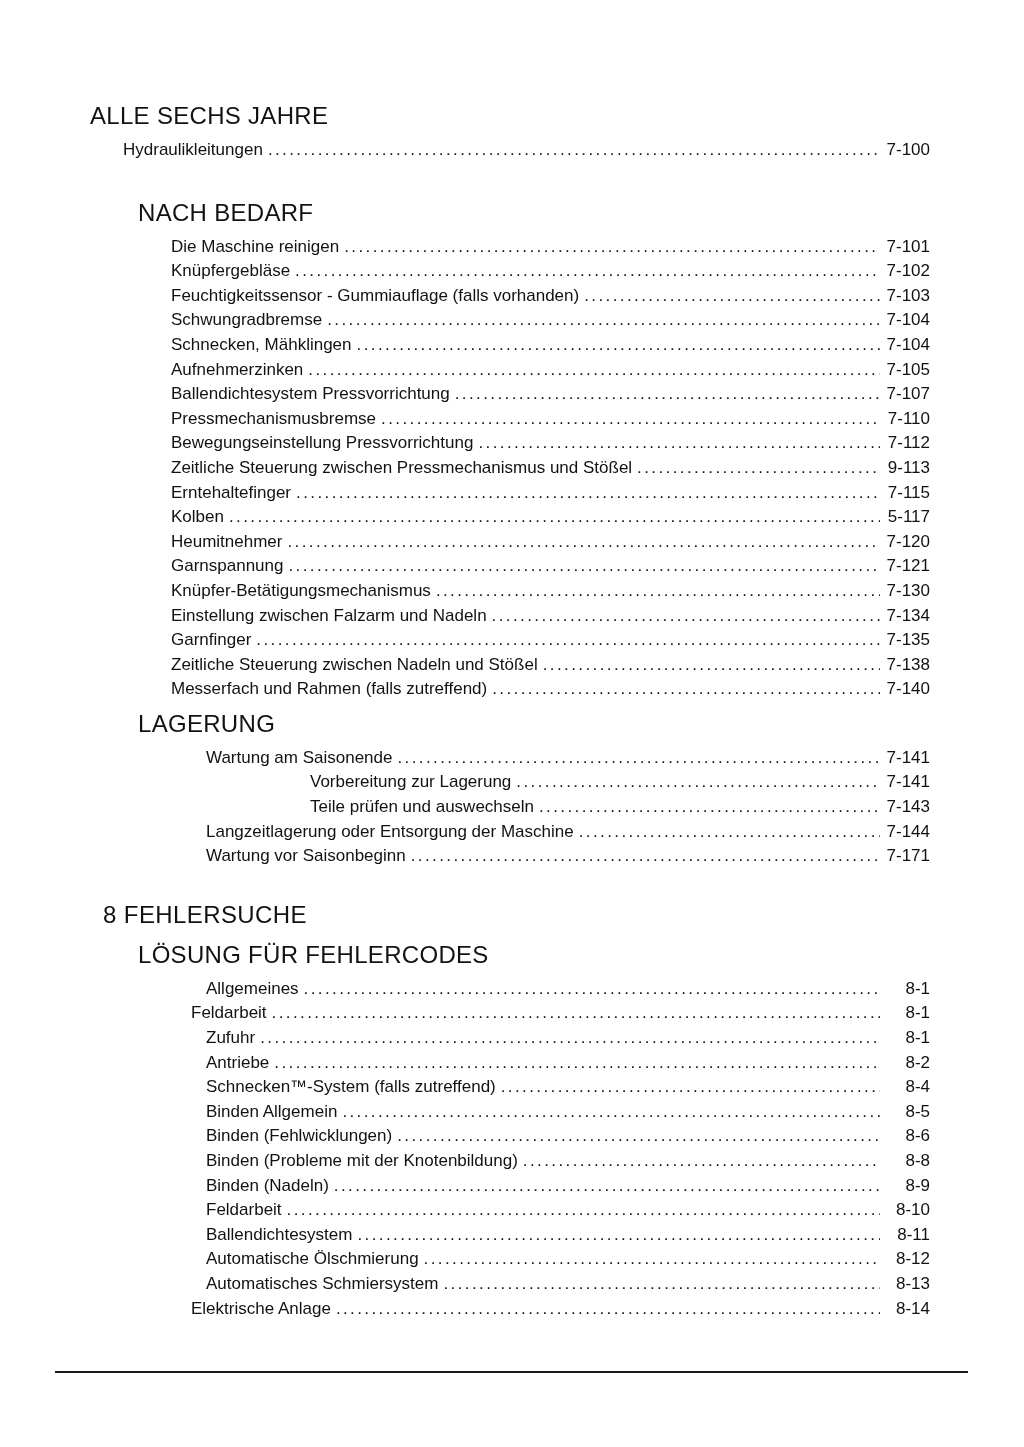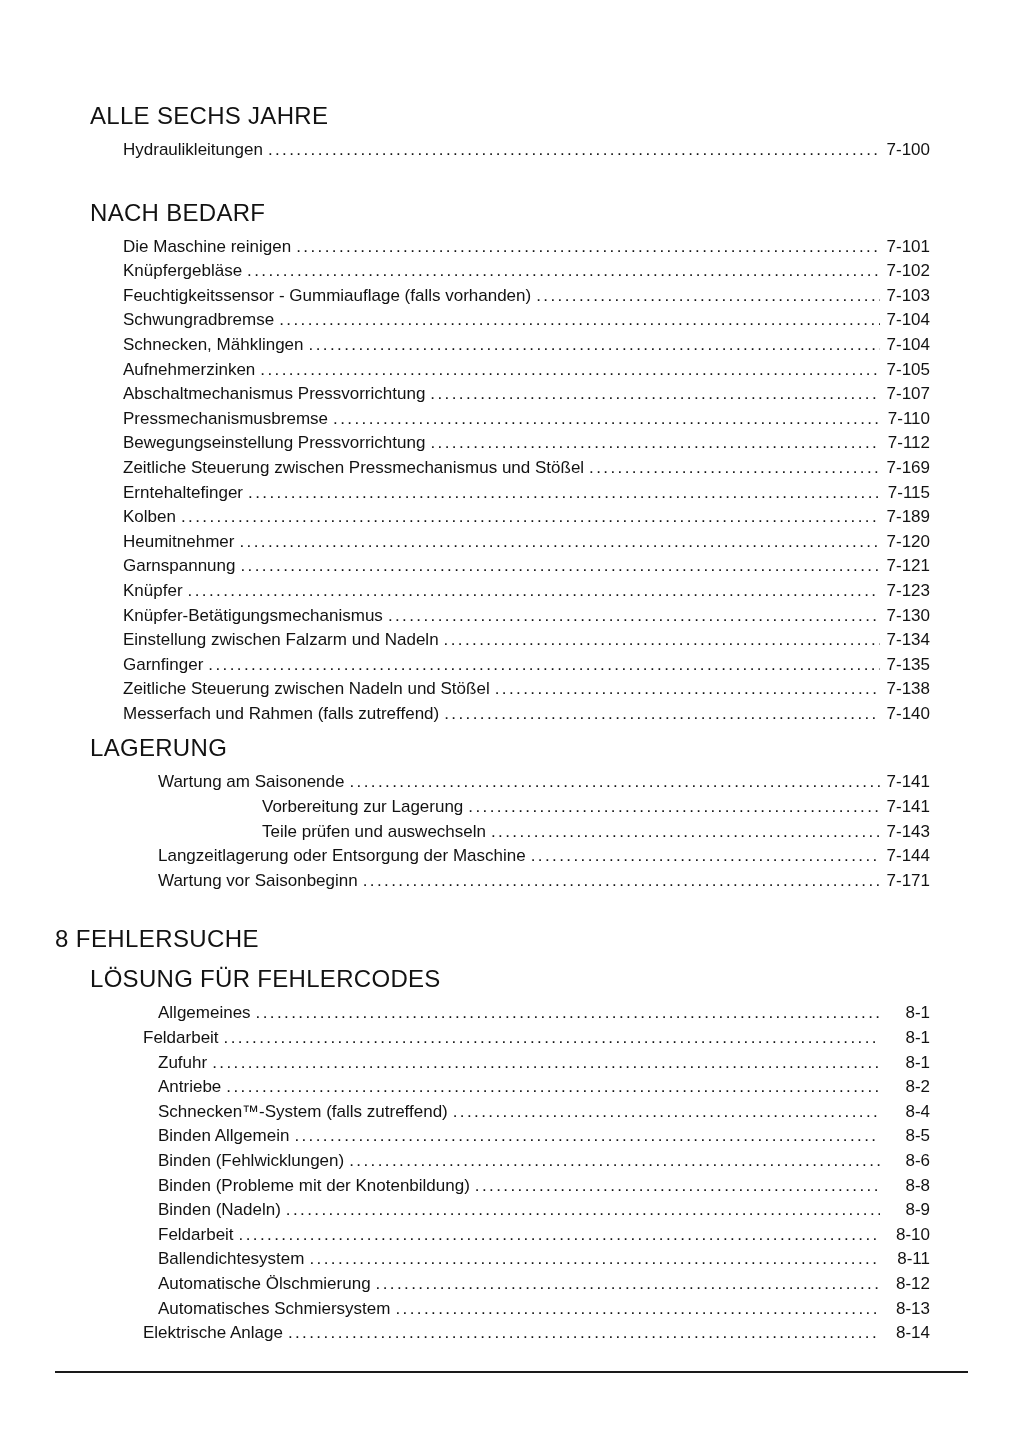--- a/index.html
+++ b/index.html
@@ -24,21 +24,21 @@
     margin: 0 0 10px 0;
     letter-spacing: 0.4px;
   }
   h2.section-heading {
     font-size: 24px;
     font-weight: 400;
     line-height: 28px;
     margin: 0 0 8px 35px;
     letter-spacing: 0.3px;
   }
-  .toc-section + .toc-section { margin-top: 36px; }
+  .toc-section + .toc-section { margin-top: 36px; margin-left: 48px; }
   .toc-section:nth-of-type(3) { margin-top: 8px; }
   .toc-section:nth-of-type(4) { margin-top: 30px; }
 
   .toc-row {
     display: flex;
     align-items: baseline;
     font-size: 17px;
     line-height: 24.6px;
   }
   .ind-1  { padding-left: 68px; }
@@ -109,63 +109,58 @@
         <span class="toc-title">Schnecken, Mähklingen</span>
         <span class="toc-dots"></span>
         <span class="toc-page">7-104</span>
       </div>
       <div class="toc-row ind-1">
         <span class="toc-title">Aufnehmerzinken</span>
         <span class="toc-dots"></span>
         <span class="toc-page">7-105</span>
       </div>
       <div class="toc-row ind-1">
-        <span class="toc-title">Abschaltmechanismus Pressvorrichtung</span>
+        <span class="toc-title">Ballendichtesystem Pressvorrichtung</span>
         <span class="toc-dots"></span>
         <span class="toc-page">7-107</span>
       </div>
       <div class="toc-row ind-1">
         <span class="toc-title">Pressmechanismusbremse</span>
         <span class="toc-dots"></span>
         <span class="toc-page">7-110</span>
       </div>
       <div class="toc-row ind-1">
         <span class="toc-title">Bewegungseinstellung Pressvorrichtung</span>
         <span class="toc-dots"></span>
         <span class="toc-page">7-112</span>
       </div>
       <div class="toc-row ind-1">
         <span class="toc-title">Zeitliche Steuerung zwischen Pressmechanismus und Stößel</span>
         <span class="toc-dots"></span>
-        <span class="toc-page">7-169</span>
+        <span class="toc-page">9-113</span>
       </div>
       <div class="toc-row ind-1">
         <span class="toc-title">Erntehaltefinger</span>
         <span class="toc-dots"></span>
         <span class="toc-page">7-115</span>
       </div>
       <div class="toc-row ind-1">
         <span class="toc-title">Kolben</span>
         <span class="toc-dots"></span>
-        <span class="toc-page">7-189</span>
+        <span class="toc-page">5-117</span>
       </div>
       <div class="toc-row ind-1">
         <span class="toc-title">Heumitnehmer</span>
         <span class="toc-dots"></span>
         <span class="toc-page">7-120</span>
       </div>
       <div class="toc-row ind-1">
         <span class="toc-title">Garnspannung</span>
         <span class="toc-dots"></span>
         <span class="toc-page">7-121</span>
-      </div>
-      <div class="toc-row ind-1">
-        <span class="toc-title">Knüpfer</span>
-        <span class="toc-dots"></span>
-        <span class="toc-page">7-123</span>
       </div>
       <div class="toc-row ind-1">
         <span class="toc-title">Knüpfer-Betätigungsmechanismus</span>
         <span class="toc-dots"></span>
         <span class="toc-page">7-130</span>
       </div>
       <div class="toc-row ind-1">
         <span class="toc-title">Einstellung zwischen Falzarm und Nadeln</span>
         <span class="toc-dots"></span>
         <span class="toc-page">7-134</span>

